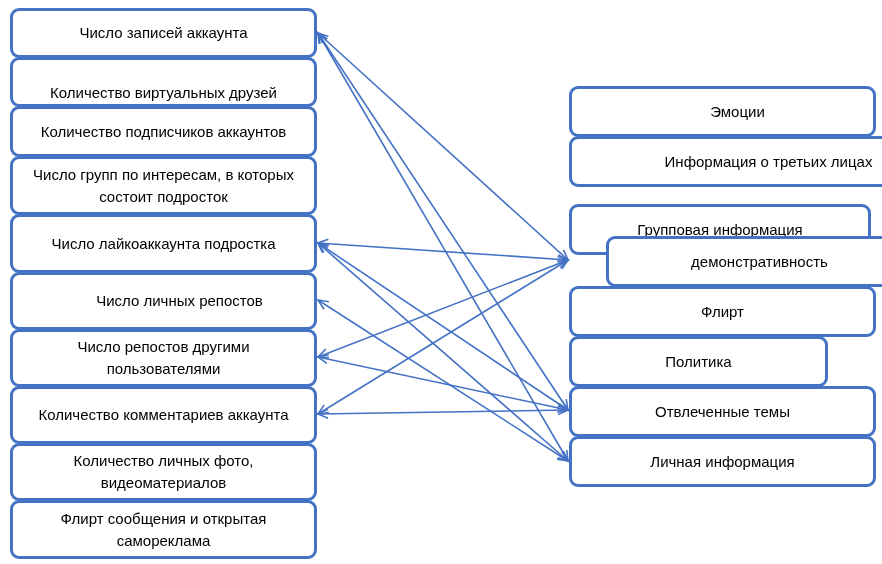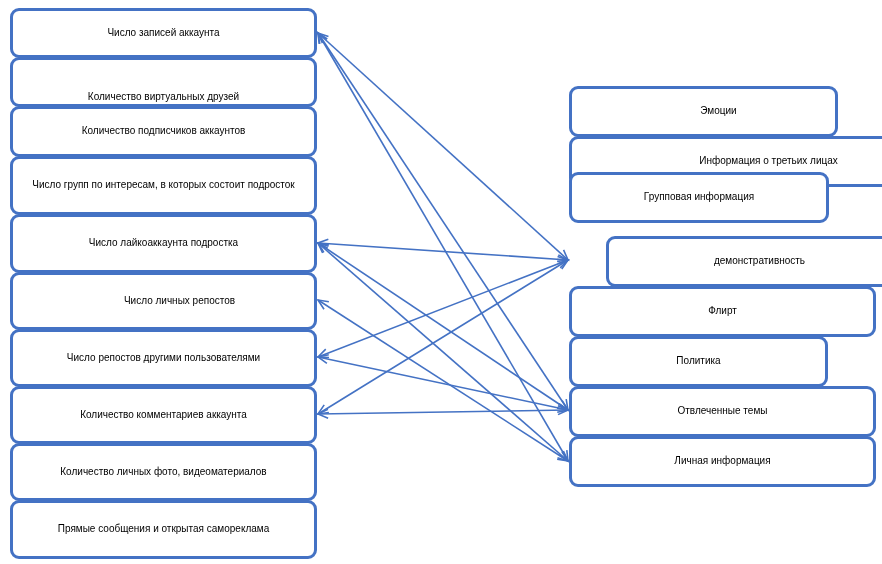--- a/index.html
+++ b/index.html
@@ -1,20 +1,20 @@
 <!DOCTYPE html>
 <html><head>
 <meta charset="utf-8">
 <style>
   html, body { margin:0; padding:0; background:#ffffff; }
   body { width:882px; height:564px; position:relative; overflow:hidden;
          font-family:"Liberation Sans", "DejaVu Sans", sans-serif; }
   .box { position:absolute; box-sizing:border-box; border:3px solid #4472C4;
          border-radius:9px; background:#fff; display:flex; align-items:center;
-         justify-content:center; text-align:center; font-size:10px; color:#000;
+         justify-content:center; text-align:center; font-size:15px; color:#000;
          line-height:1.45; padding:0 12px; }
   svg#links { position:absolute; left:0; top:0; width:882px; height:564px; pointer-events:none; }
 </style>
 </head>
 <body>
 
 <div class="box" style="left:10px;top:8px;width:307px;height:50px;">
     <span>Число записей аккаунта</span>
   </div>
 <div class="box" style="left:10px;top:57px;width:307px;height:50px;align-items:flex-end;">
@@ -35,30 +35,30 @@
 <div class="box" style="left:10px;top:329px;width:307px;height:58px;text-align:center;">
     <span>Число репостов другими пользователями</span>
   </div>
 <div class="box" style="left:10px;top:386px;width:307px;height:58px;align-items:center;">
     <span>Количество комментариев аккаунта</span>
   </div>
 <div class="box" style="left:10px;top:443px;width:307px;height:58px;justify-content:center;">
     <span>Количество личных фото, видеоматериалов</span>
   </div>
 <div class="box" style="left:10px;top:500px;width:307px;height:59px;">
-    <span>Прямые сообщения и открытая самореклама</span>
+    <span>Флирт сообщения и открытая самореклама</span>
   </div>
 
-<div class="box" style="left:569px;top:86px;width:269px;height:51px;padding-left:42px;">
+<div class="box" style="left:569px;top:86px;width:307px;height:51px;padding-left:42px;">
     <span>Эмоции</span>
   </div>
 <div class="box" style="left:569px;top:136px;width:371px;height:51px;padding-left:40px;">
     <span>Информация о третьих лицах</span>
   </div>
-<div class="box" style="left:569px;top:172px;width:260px;height:51px;">
+<div class="box" style="left:569px;top:204px;width:302px;height:51px;">
     <span>Групповая информация</span>
   </div>
 <div class="box" style="left:569px;top:236px;width:307px;height:51px;margin-left:37px;">
     <span>демонстративность</span>
   </div>
 <div class="box" style="left:569px;top:286px;width:307px;height:51px;">
     <span>Флирт</span>
   </div>
 <div class="box" style="left:569px;top:336px;width:259px;height:51px;">
     <span>Политика</span>

